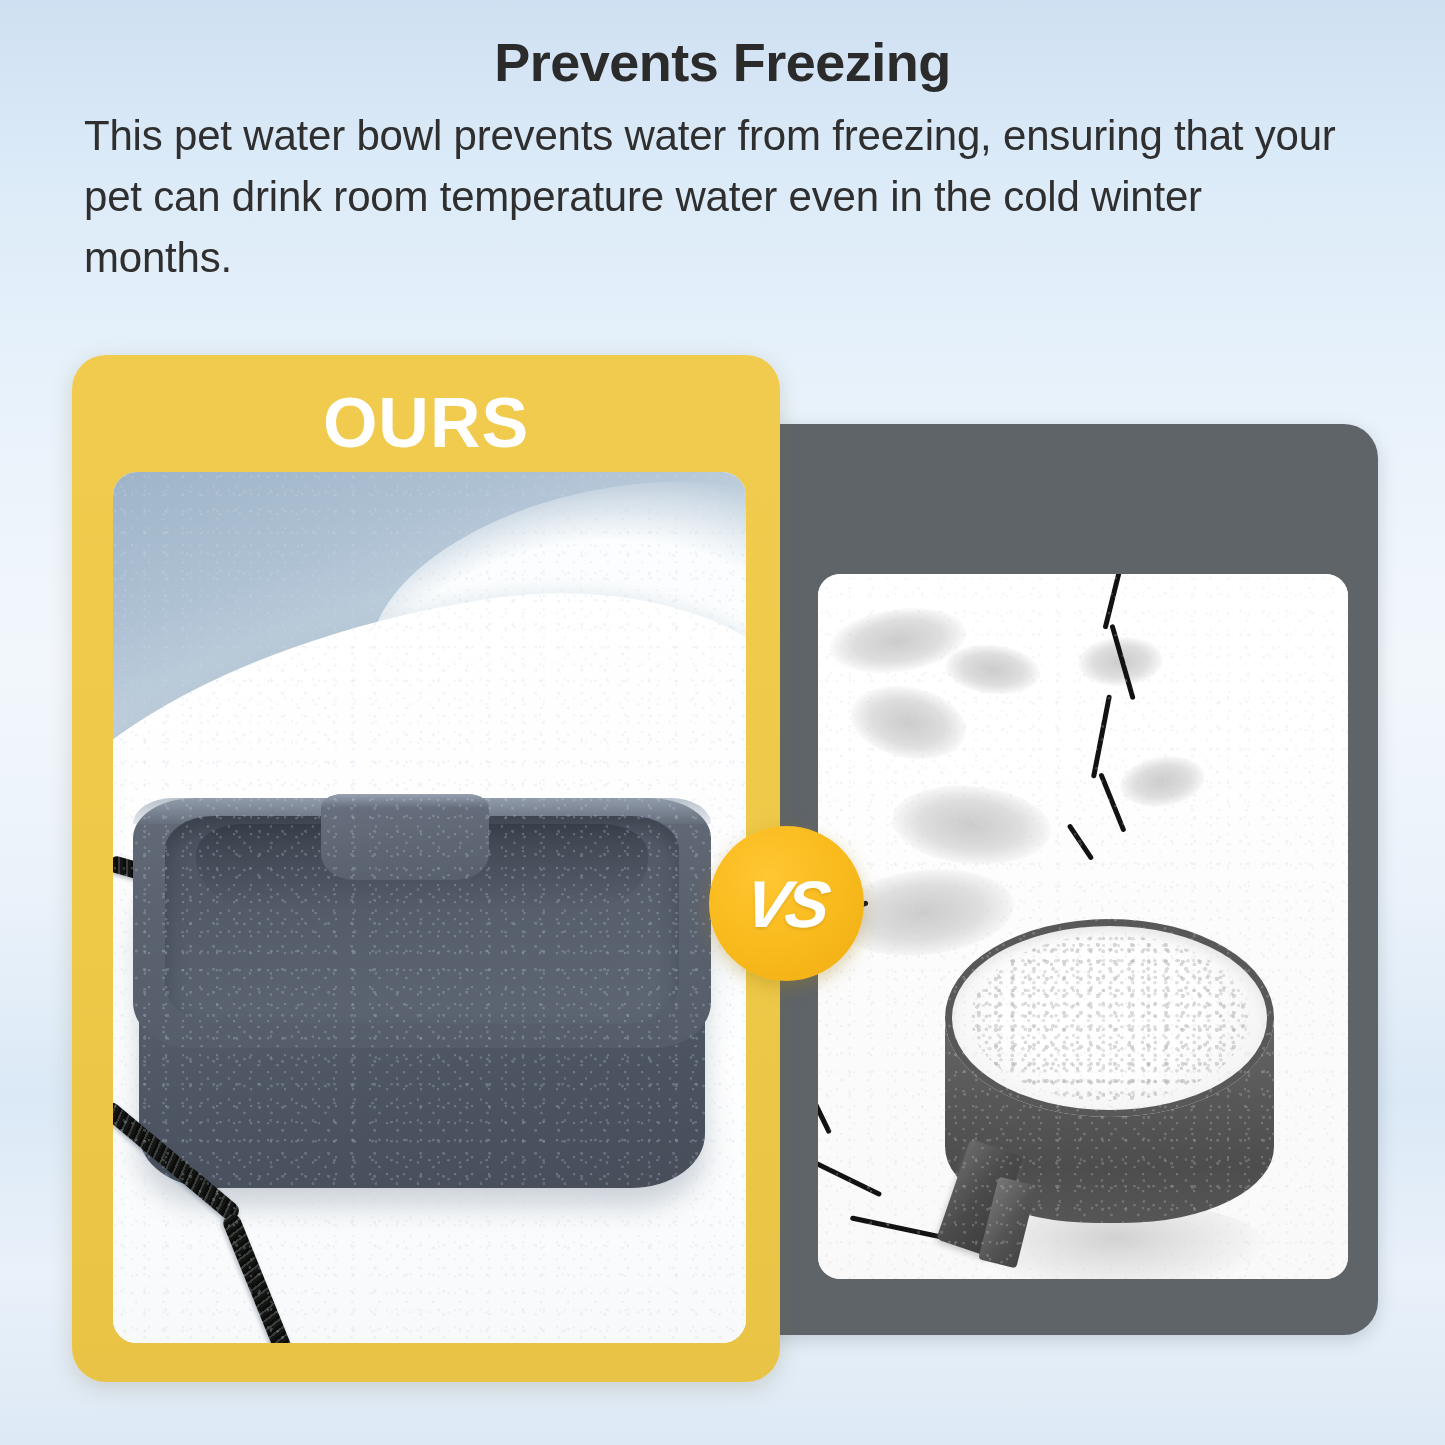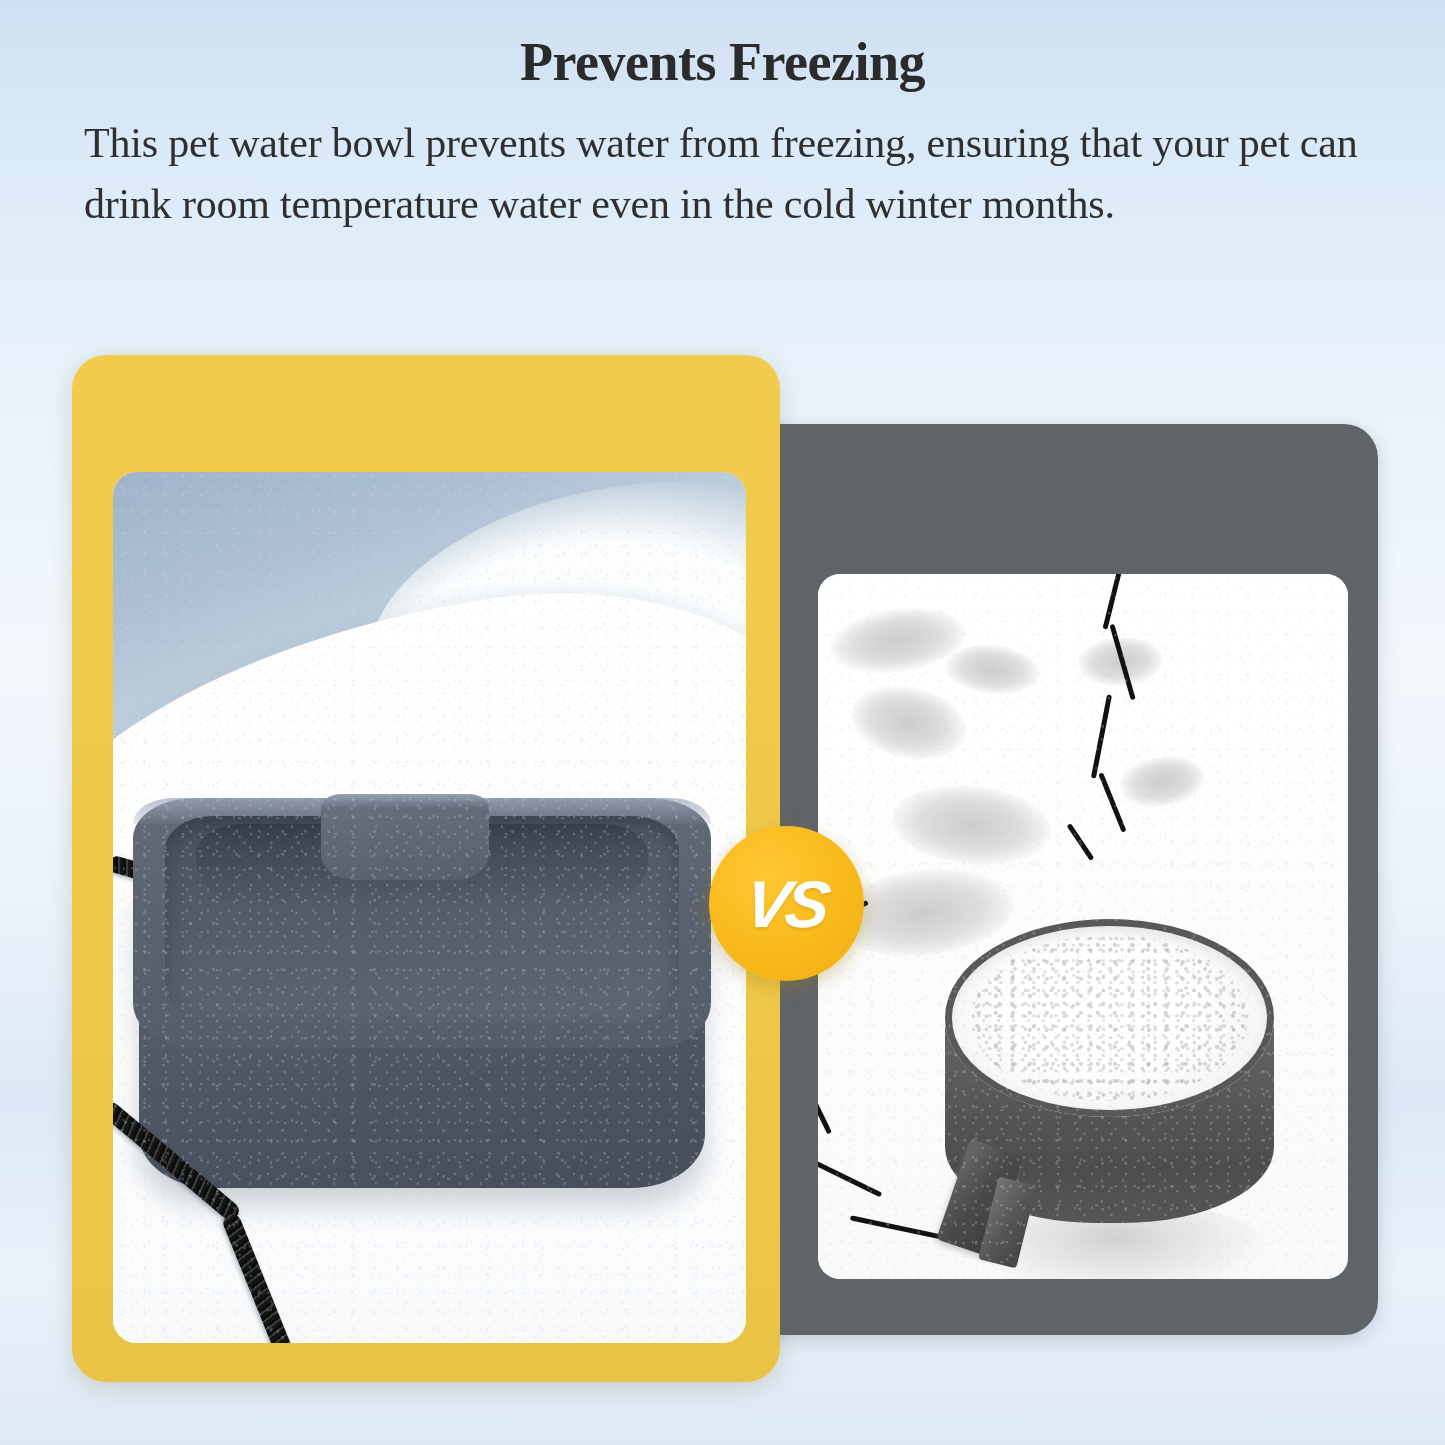--- a/index.html
+++ b/index.html
@@ -27,31 +27,30 @@
         #dde9f5 100%);
     overflow: hidden;
   }
 
   
   #header {
     position: absolute;
     left: 0; right: 0; top: 0;
     padding: 34px 84px 0 84px;
     text-align: center;
-    font-family: Liberation Serif, serif;
   }
   #title {
     font-size: 54px;
     font-weight: bold;
     letter-spacing: -0.5px;
     color: #2b2b2b;
     line-height: 1.05;
   }
   #subtitle {
-    margin-top: 22px;
+    margin-top: 14px;
     font-size: 42px;
     line-height: 1.46;
     color: #2f2f2f;
     text-align: left;
     letter-spacing: -0.2px;
   }
 
   
 
   
@@ -463,20 +462,21 @@
           <div id="o-clip2"></div>
         </div>
 
         <div class="snow-tex"></div>
       </div>
     </div>
   </div>
 
   <div id="ours-card">
 
+    <div id="ours-label">OURS</div>
 
     <div id="ours-photo">
       <div class="scene">
 
         <div id="ours-sky"></div>
         <div id="ours-drift2"></div>
         <div id="ours-drift"></div>
         <div id="ours-snowfloor"></div>
 
         <div class="cord" id="cord-upper"></div>

